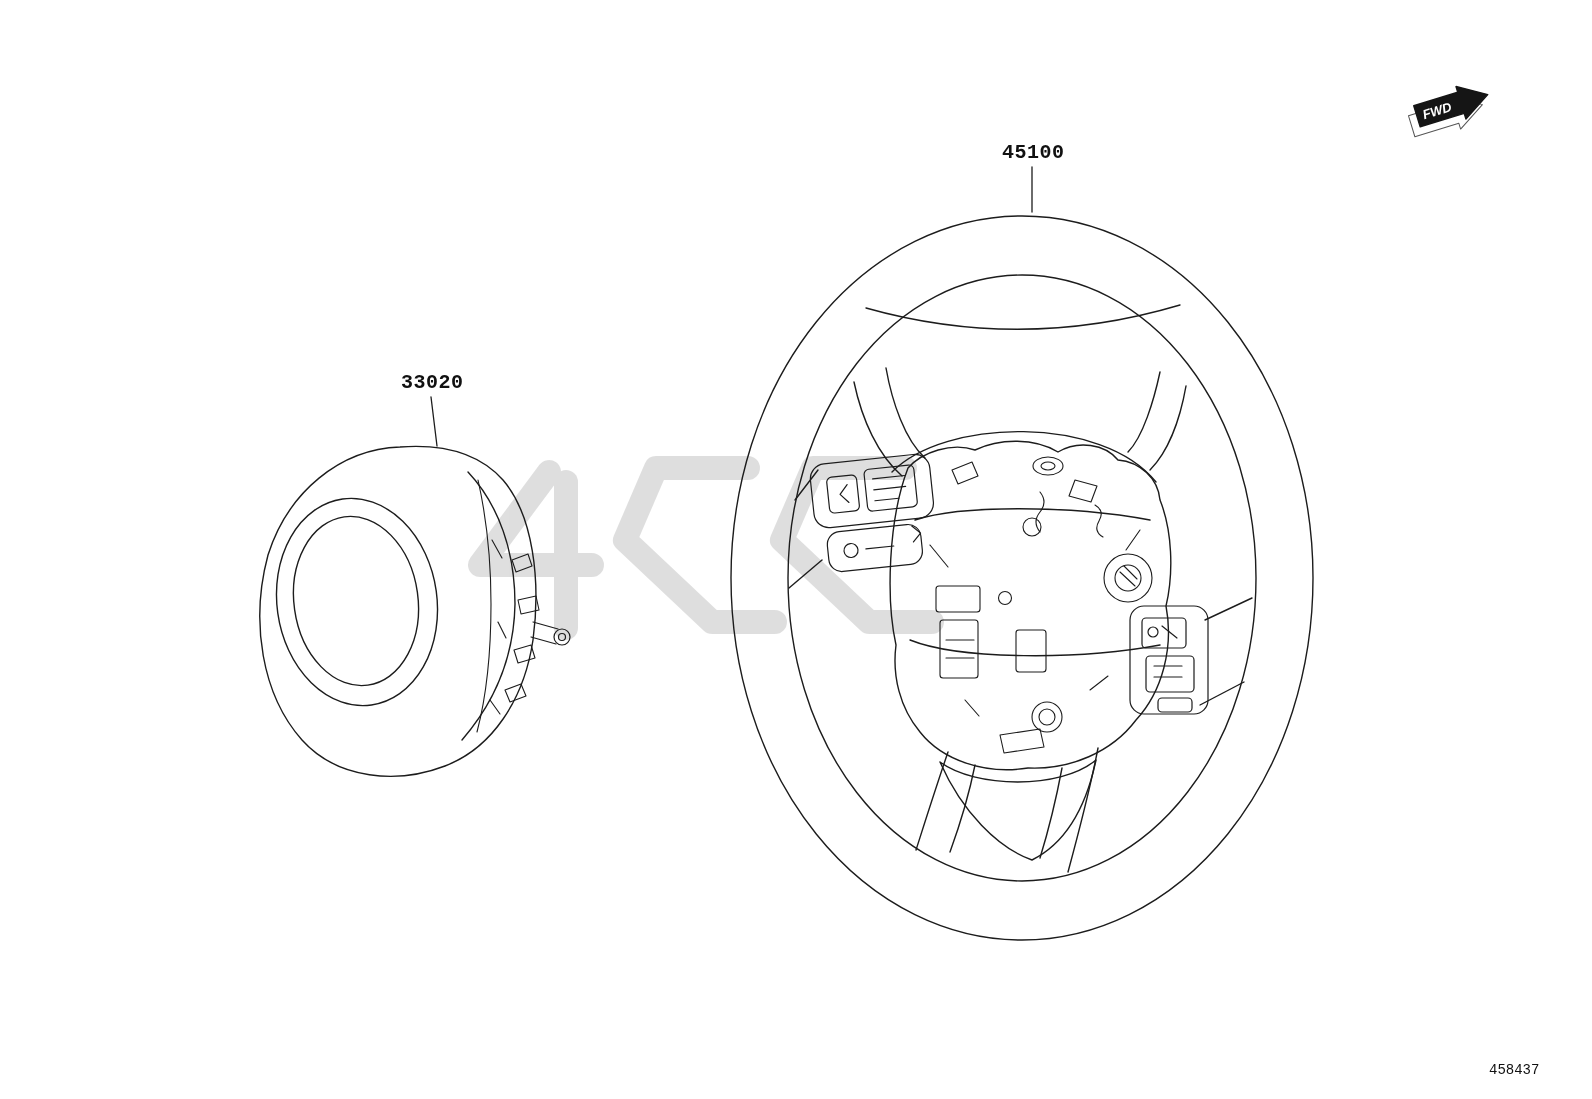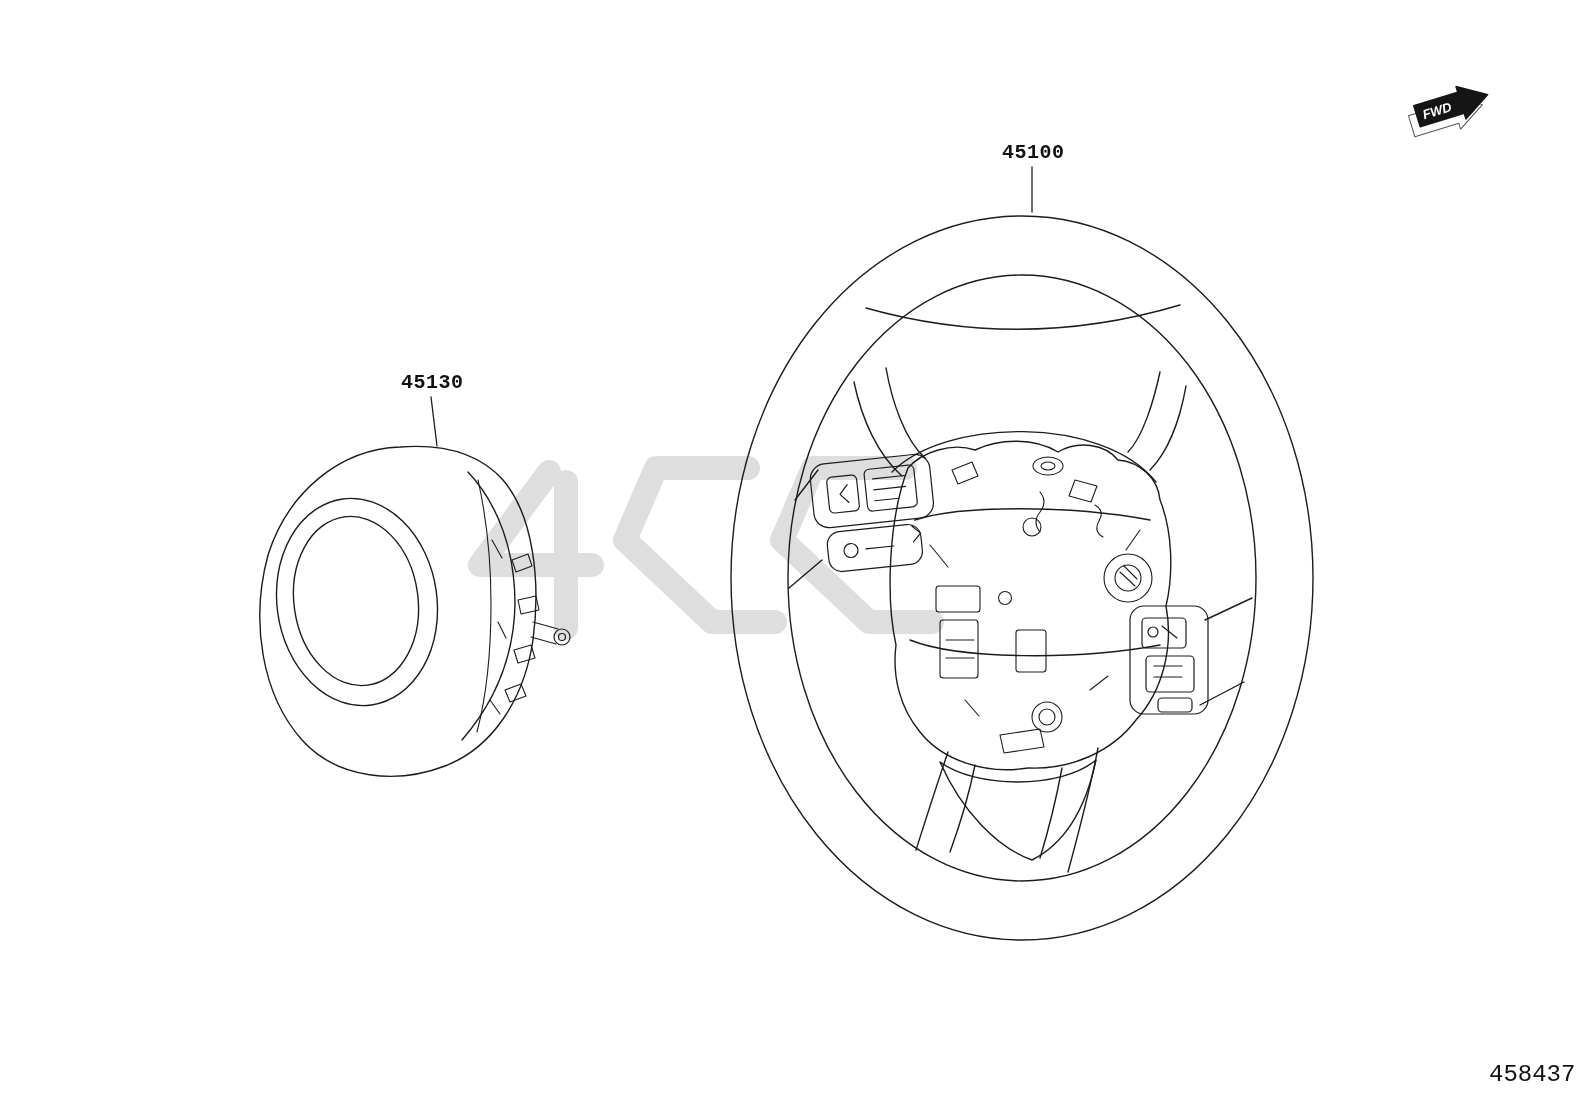--- a/index.html
+++ b/index.html
@@ -2,21 +2,21 @@
 <html><head>
 <meta charset="utf-8">
 <style>
   html,body{margin:0;padding:0;background:#fff;}
   .canvas{
     position:relative;width:1592px;height:1099px;background:#fff;overflow:hidden;
     font-family:"Liberation Mono","DejaVu Sans Mono",monospace;color:#111;
   }
   .diagram-svg{position:absolute;left:0;top:0;}
   .part-label{position:absolute;font-size:20px;letter-spacing:.5px;line-height:1;cursor:pointer;font-weight:bold;}
-  .drawing-number{position:absolute;font-size:24px;line-height:1;}
+  .drawing-number{position:absolute;font-size:14px;line-height:1;}
 </style>
 </head>
 <body>
 
 <div class="canvas">
 
   <svg class="diagram-svg" width="1592" height="1099" viewBox="0 0 1592 1099" fill="none" stroke="#1c1c1c" stroke-width="1.4" stroke-linecap="round" stroke-linejoin="round">
 
     <g stroke="#bfbfbf" opacity="0.5" stroke-width="24" fill="none">
       <path d="M 549 472 L 480 565 L 592 565"></path>
@@ -138,16 +138,16 @@
 
     <g transform="translate(1412,100) rotate(-17)">
       <polygon points="-4,10 42,10 42,4 70,21 42,38 42,32 -4,32" fill="none" stroke="#555" stroke-width="1" transform="translate(-4,4)"></polygon>
       <polygon points="0,6 46,6 46,0 74,17 46,34 46,28 0,28" fill="#151515" stroke="#151515"></polygon>
       <text x="6" y="22" fill="#ffffff" font-size="13" font-style="italic" font-weight="bold" font-family="Liberation Sans, sans-serif" stroke="none">FWD</text>
     </g>
   </svg>
 
   <div class="part-label" style="left:1002px;top:143px">45100</div>
 
-  <div class="part-label" style="left:401px;top:373px">45130</div>
+  <div class="part-label" style="left:401px;top:373px">33020</div>
 
   <div class="drawing-number" style="left:1489px;top:1063px">458437</div>
 </div>
 
 </body></html>

